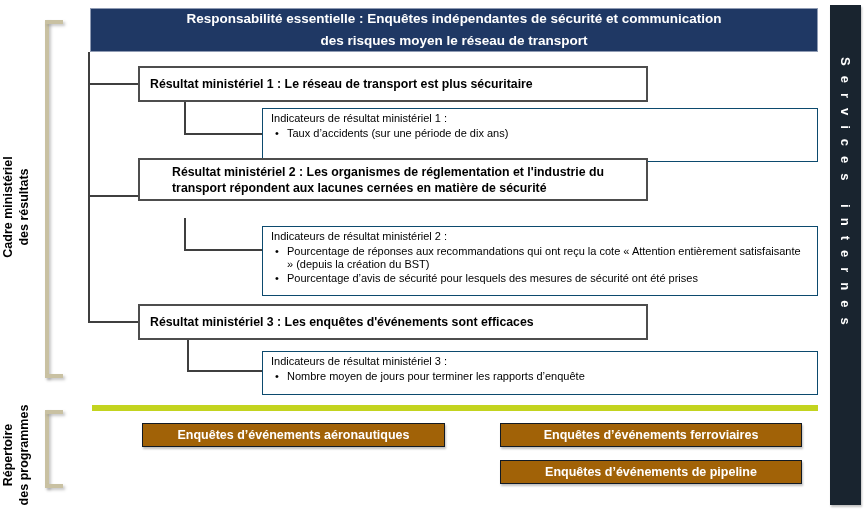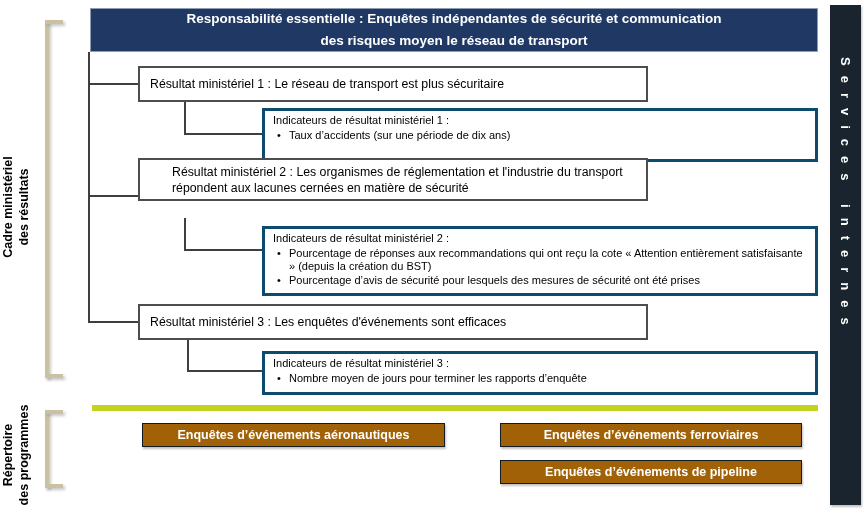--- a/index.html
+++ b/index.html
@@ -34,30 +34,30 @@
   .b1{left:88px;top:83px;width:50px;height:2px;}
   .b2{left:88px;top:195px;width:50px;height:2px;}
   .b3{left:88px;top:321px;width:50px;height:2px;}
   .l-conn{position:absolute;border-left:2px solid #3f3f3f;border-bottom:2px solid #3f3f3f;box-sizing:border-box;}
   .l1{left:184px;top:102px;width:78px;height:33px;}
   .l2{left:184px;top:218px;width:78px;height:33px;}
   .l3{left:187px;top:340px;width:75px;height:32px;}
   
   .result-box{
     position:absolute;left:138px;width:510px;box-sizing:border-box;background:#fff;
-    border:2px solid #4d4d4d;font-weight:normal;font-size:12.3px;line-height:16px;
+    border:2px solid #4d4d4d;font-weight:bold;font-size:12.3px;line-height:16px;
     display:flex;align-items:center;padding:3px 10px;
   }
   .r1{top:66px;height:36px;}
   .r2{top:158px;height:43px;padding-left:32px;}
   .r3{top:304px;height:36px;}
   
   .ind-box{
     position:absolute;left:262px;width:556px;box-sizing:border-box;background:#fff;
-    border:3px solid #0c4a6e;font-size:11px;line-height:13.5px;padding:3px 8px 4px 8px;
+    border:1px solid #0c4a6e;font-size:11px;line-height:13.5px;padding:3px 8px 4px 8px;
   }
   .i1{top:108px;min-height:54px;}
   .i2{top:226px;min-height:70px;}
   .i3{top:351px;min-height:44px;}
   .ind-list{margin:1px 0 0 0;padding:0;list-style:none;}
   .ind-list li{position:relative;padding-left:16px;}
   .ind-list li::before{content:"\2022";position:absolute;left:4px;}
   
   .green-line{position:absolute;left:92px;top:405px;width:726px;height:6px;background:#C3D41F;}
   .program-box{

